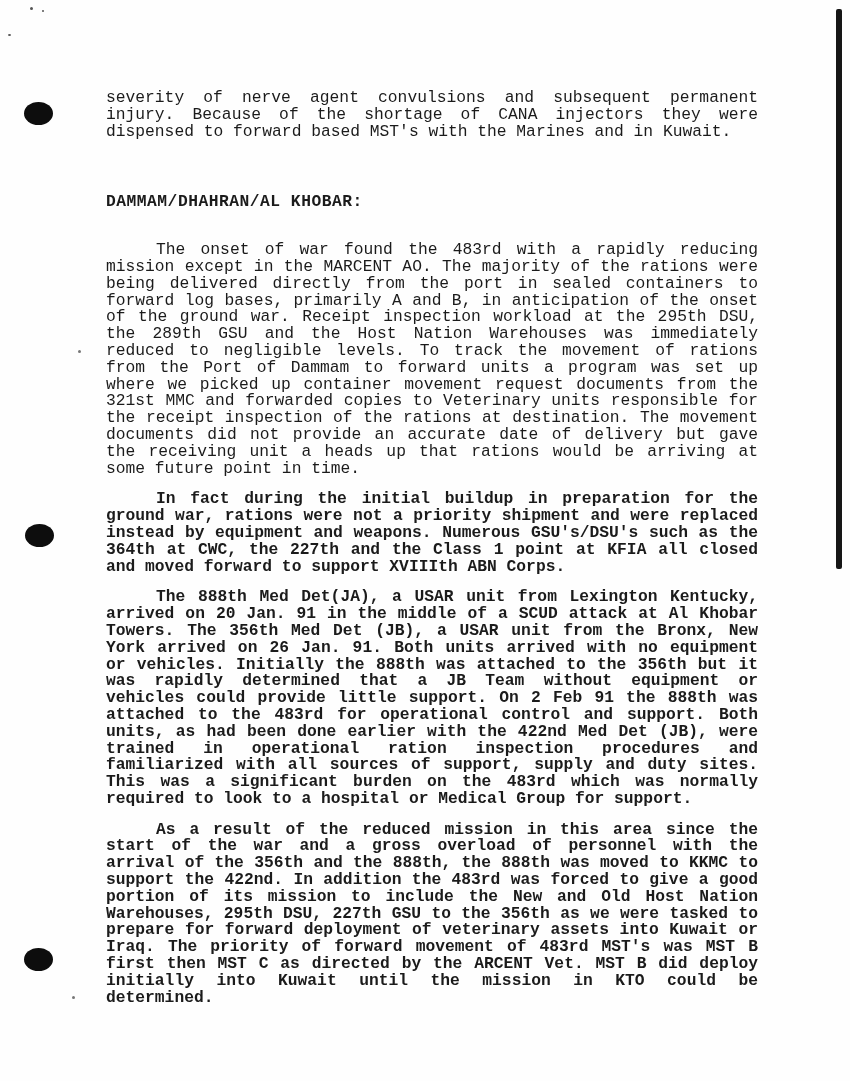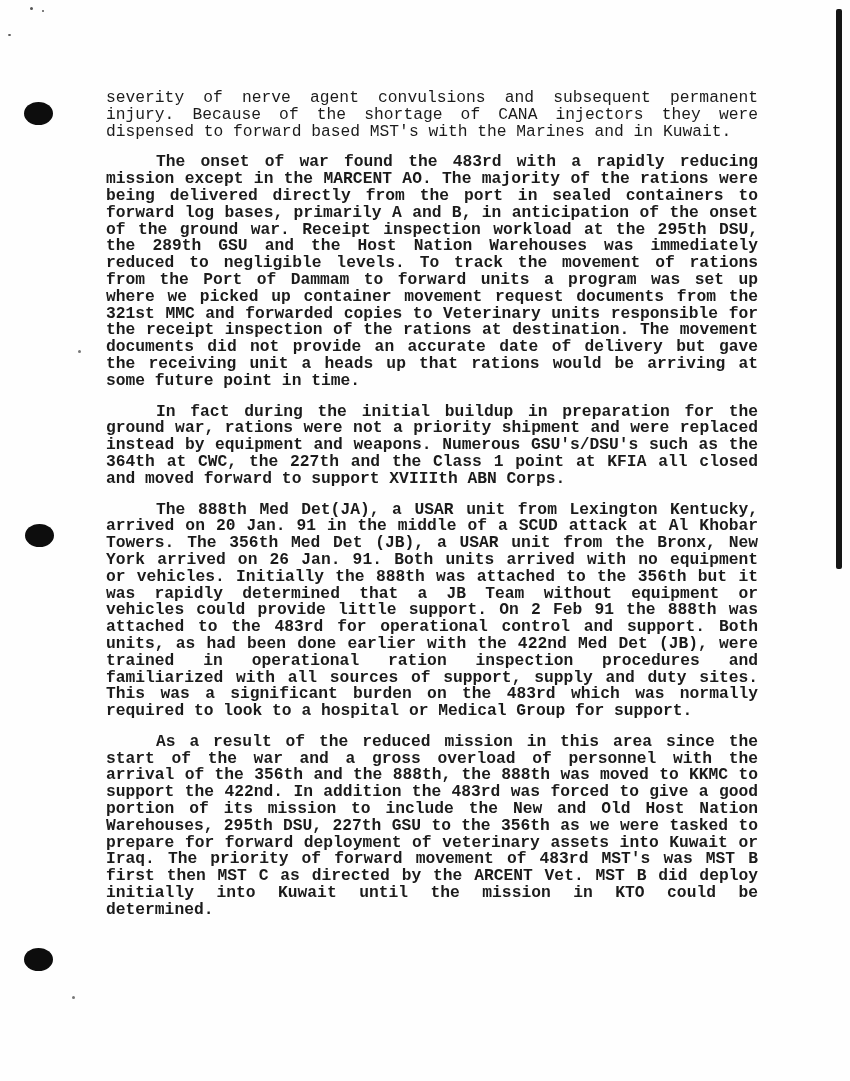--- a/index.html
+++ b/index.html
@@ -92,20 +92,21 @@
 
   <div class="hole h1"></div>
   <div class="hole h2"></div>
   <div class="hole h3"></div>
 
   <div class="scanline"></div>
 
   <div class="text-block">
     <p class="no-indent">severity of nerve agent convulsions and subsequent permanent injury. Because of the shortage of CANA injectors they were dispensed to forward based MST's with the Marines and in Kuwait.</p>
 
+    <h2 class="section-heading">DAMMAM/DHAHRAN/AL KHOBAR:</h2>
 
     <p>The onset of war found the 483rd with a rapidly reducing mission except in the MARCENT AO. The majority of the rations were being delivered directly from the port in sealed containers to forward log bases, primarily A and B, in anticipation of the onset of the ground war. Receipt inspection workload at the 295th DSU, the 289th GSU and the Host Nation Warehouses was immediately reduced to negligible levels. To track the movement of rations from the Port of Dammam to forward units a program was set up where we picked up container movement request documents from the 321st MMC and forwarded copies to Veterinary units responsible for the receipt inspection of the rations at destination. The movement documents did not provide an accurate date of delivery but gave the receiving unit a heads up that rations would be arriving at some future point in time.</p>
 
     <p>In fact during the initial buildup in preparation for the ground war, rations were not a priority shipment and were replaced instead by equipment and weapons. Numerous GSU's/DSU's such as the 364th at CWC, the 227th and the Class 1 point at KFIA all closed and moved forward to support XVIIIth ABN Corps.</p>
 
     <p>The 888th Med Det(JA), a USAR unit from Lexington Kentucky, arrived on 20 Jan. 91 in the middle of a SCUD attack at Al Khobar Towers. The 356th Med Det (JB), a USAR unit from the Bronx, New York arrived on 26 Jan. 91. Both units arrived with no equipment or vehicles. Initially the 888th was attached to the 356th but it was rapidly determined that a JB Team without equipment or vehicles could provide little support. On 2 Feb 91 the 888th was attached to the 483rd for operational control and support. Both units, as had been done earlier with the 422nd Med Det (JB), were trained in operational ration inspection procedures and familiarized with all sources of support, supply and duty sites. This was a significant burden on the 483rd which was normally required to look to a hospital or Medical Group for support.</p>
 
     <p>As a result of the reduced mission in this area since the start of the war and a gross overload of personnel with the arrival of the 356th and the 888th, the 888th was moved to KKMC to support the 422nd. In addition the 483rd was forced to give a good portion of its mission to include the New and Old Host Nation Warehouses, 295th DSU, 227th GSU to the 356th as we were tasked to prepare for forward deployment of veterinary assets into Kuwait or Iraq. The priority of forward movement of 483rd MST's was MST B first then MST C as directed by the ARCENT Vet. MST B did deploy initially into Kuwait until the mission in KTO could be determined.</p>
   </div>
 

